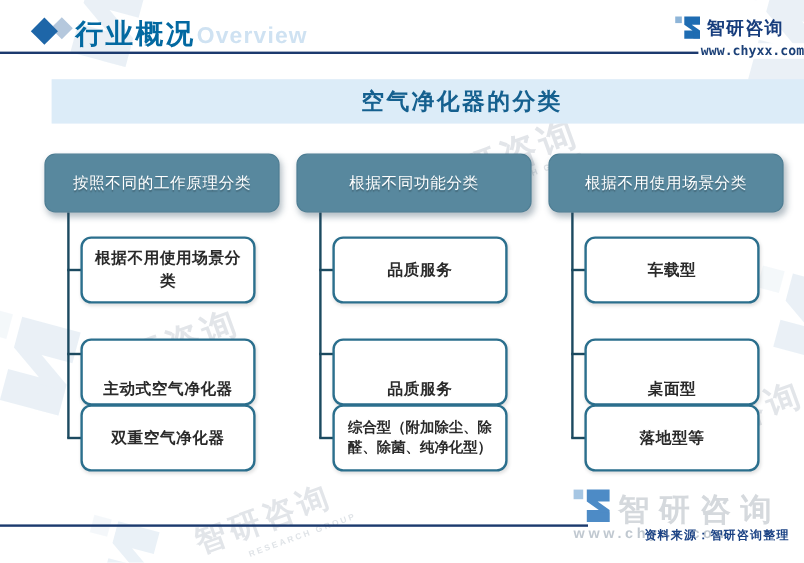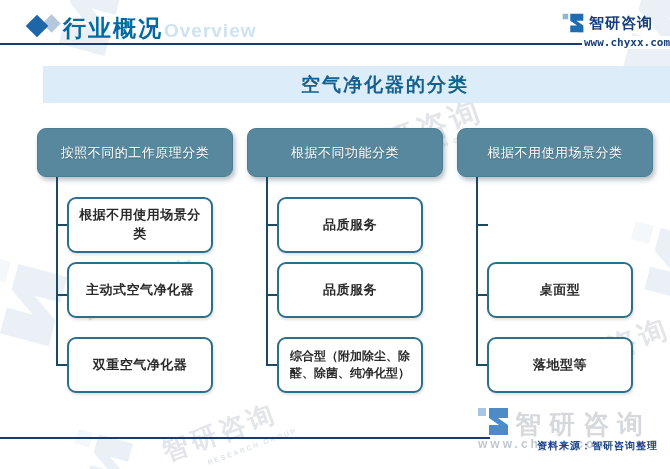--- a/index.html
+++ b/index.html
@@ -94,21 +94,21 @@
   .conn-h.r2 { top: 236px; }
 
   .tree-node {
     position: absolute; left: 30px; width: 146px; height: 56px;
     background: #ffffff; border: 2px solid #2b6f8d; border-radius: 9px;
     box-shadow: 1px 2px 3px rgba(0,0,0,0.12);
     display: flex; align-items: center; justify-content: center;
     padding: 2px 5px; z-index: 2;
   }
   .tree-node.r0 { top: 69px; }
-  .tree-node.r1 { top: 134px; }
+  .tree-node.r1 { top: 154px; align-items: flex-end; }
   .tree-node.r2 { top: 209px; }
   .tree-node span {
     font-size: 13px; font-weight: 600; color: #2a2a2a; text-align: center;
     line-height: 1.45; letter-spacing: 0.5px;
   }
   .tree-node.dense span { font-size: 12px; letter-spacing: 0; }
 
   
   .rule-bottom {
     position: absolute; left: 0; top: 437px; width: 490px; height: 2px;
@@ -231,20 +231,23 @@
   </div>
 
   <div class="tree-col c2">
     <div class="conn-v"></div>
     <div class="conn-h r0"></div>
     <div class="conn-h r1"></div>
     <div class="conn-h r2"></div>
     <div class="col-header">
       <span>根据不用使用场景分类</span>
     </div>
+    <div class="tree-node r0">
+        <span>车载型</span>
+      </div>
     <div class="tree-node r1">
         <span>桌面型</span>
       </div>
     <div class="tree-node r2">
         <span>落地型等</span>
       </div>
   </div>
 
   <div class="rule-bottom"></div>
 

